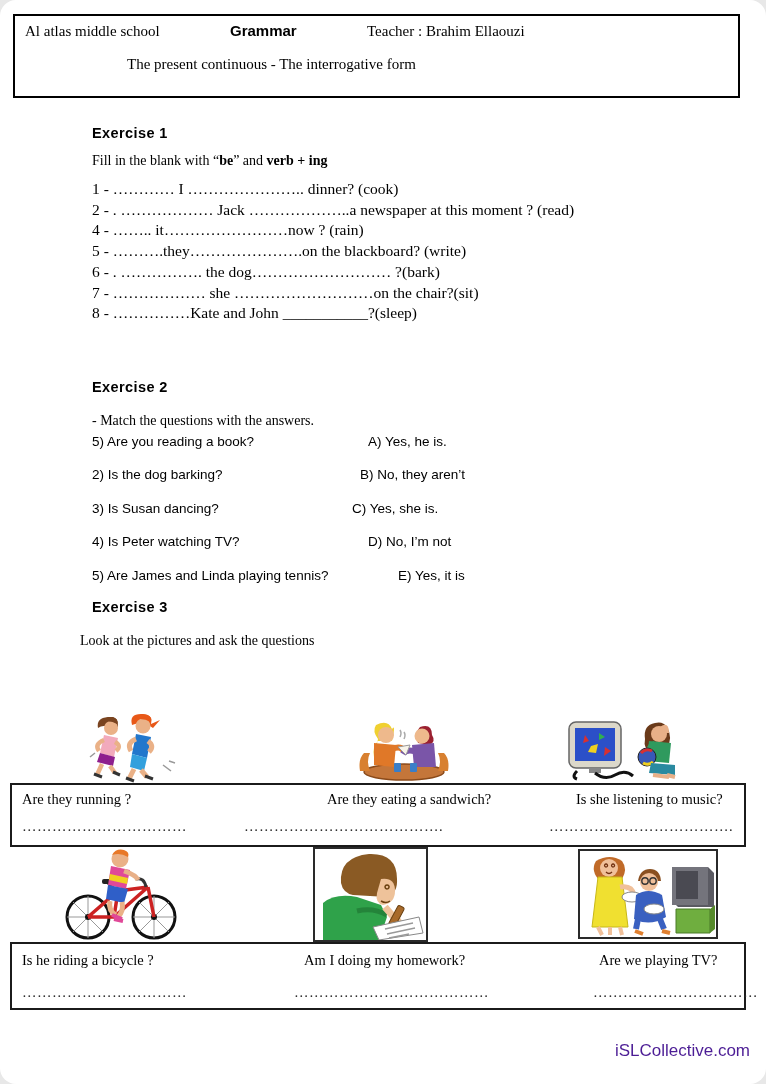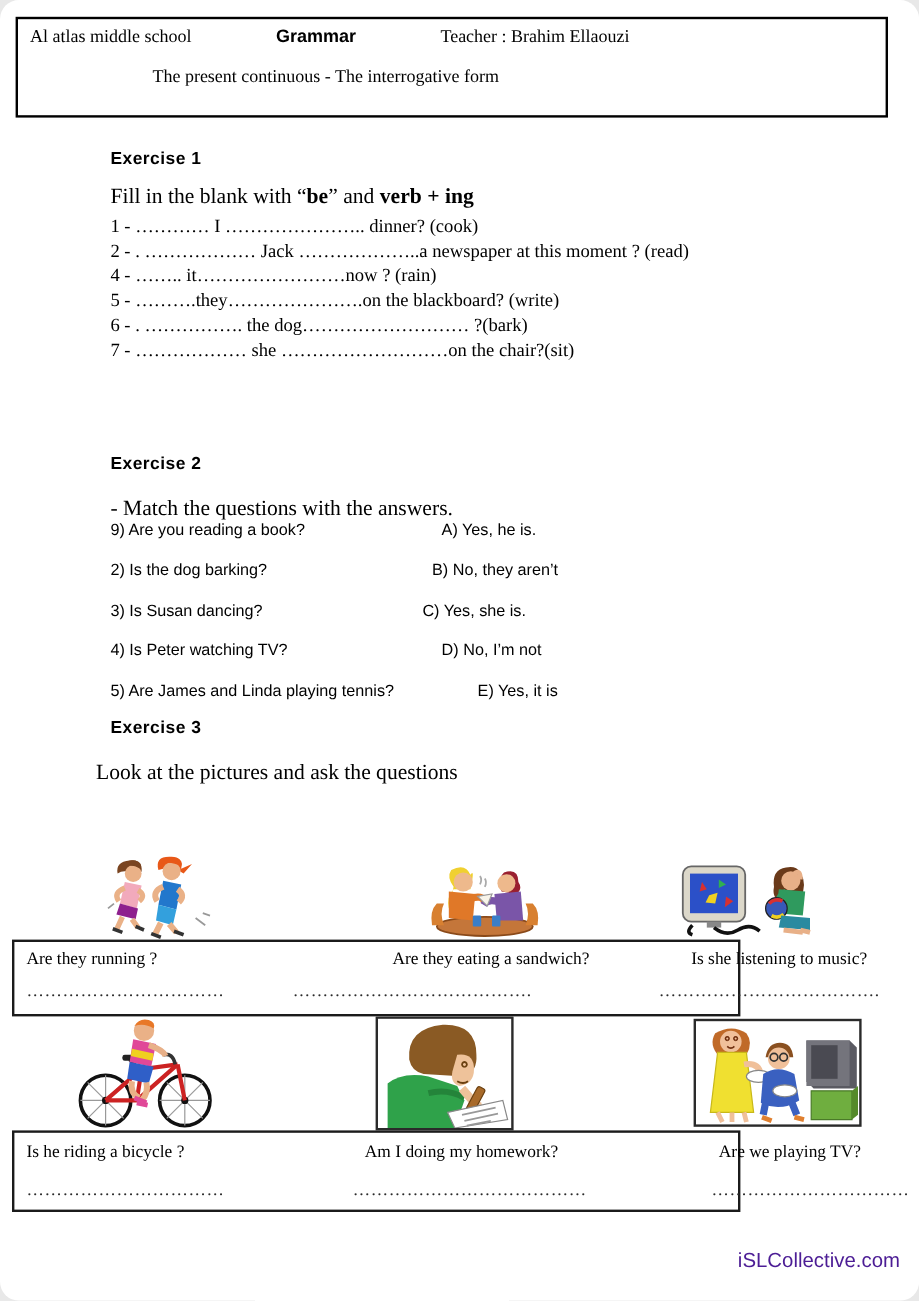--- a/index.html
+++ b/index.html
@@ -23,21 +23,21 @@
   
   .ex-heading {
     position:absolute; left:92px;
     font-family:"Liberation Sans", sans-serif; font-weight:bold;
     font-size:14.5px; letter-spacing:.4px;
   }
   #ex1-heading { top:125px; }
   #ex2-heading { top:379px; }
   #ex3-heading { top:599px; }
 
-  .serif-line { position:absolute; font-size:18px; }
+  .serif-line { position:absolute; font-size:14px; }
   #ex1-instruction { left:92px; top:153px; }
   #ex2-instruction { left:92px; top:413px; }
   #ex3-instruction { left:80px; top:633px; }
 
   
   .ex1-lines {
     position:absolute; left:92px; top:179px; width:600px;
     font-size:15.5px; line-height:20.7px; white-space:nowrap;
   }
 
@@ -59,21 +59,21 @@
   .pic { position:absolute; bottom:0; }
   .pic-running  { left:85px; }
   .pic-eating   { left:348px; }
   .pic-music    { left:563px; }
   .pic-bike     { left:58px; }
   .pic-homework { left:313px; border:2px solid #2a2a2a; background:#fff; }
   .pic-tv       { left:578px; bottom:3px; border:2px solid #2a2a2a; background:#fff; }
 
   
   .caption-box {
-    position:absolute; left:10px; width:607px;
+    position:absolute; left:10px; width:736px;
     border:2px solid #1b1b1b; box-sizing:border-box;
     font-size:14.5px;
   }
   #captions1 { top:783px; height:64px; }
   #captions2 { top:942px; height:68px; }
   .caption-box span { position:absolute; white-space:nowrap; }
   #captions1 .cap-a { left:10px;  top:6px; }
   #captions1 .cap-b { left:315px; top:6px; }
   #captions1 .cap-c { left:564px; top:6px; }
   #captions1 .dot-a { left:10px;  top:33px; }
@@ -109,27 +109,28 @@
   <div class="serif-line" id="ex1-instruction">
     <span>Fill in the blank with “</span><b>be</b><span>” and  </span><b>verb + ing</b>
   </div>
   <div class="ex1-lines">
     <div>1 - …………  I  ………………….. dinner? (cook)</div>
     <div>2 - . ……………… Jack ………………..a newspaper at this moment ? (read)</div>
     <div>4 -  ……..   it……………………now ? (rain)</div>
     <div>5 -  ……….they………………….on the blackboard? (write)</div>
     <div>6 - . ……………. the dog……………………… ?(bark)</div>
     <div>7 - ……………… she ………………………on the chair?(sit)</div>
+    <div>8 -  ……………Kate and John ___________?(sleep)</div>
   </div>
 
   <div class="ex-heading" id="ex2-heading">Exercise 2</div>
   <div class="serif-line" id="ex2-instruction">- Match the questions with the answers.</div>
   <div class="pairs">
     <div class="pair">
-      <span class="q">9) Are you reading a book?</span>
+      <span class="q">5) Are you reading a book?</span>
       <span class="a">A)  Yes, he is.</span>
     </div>
     <div class="pair">
       <span class="q">2) Is the dog barking?</span>
       <span class="a">B) No, they aren’t</span>
     </div>
     <div class="pair">
       <span class="q">3) Is Susan dancing?</span>
       <span class="a">C) Yes, she is.</span>
     </div>

